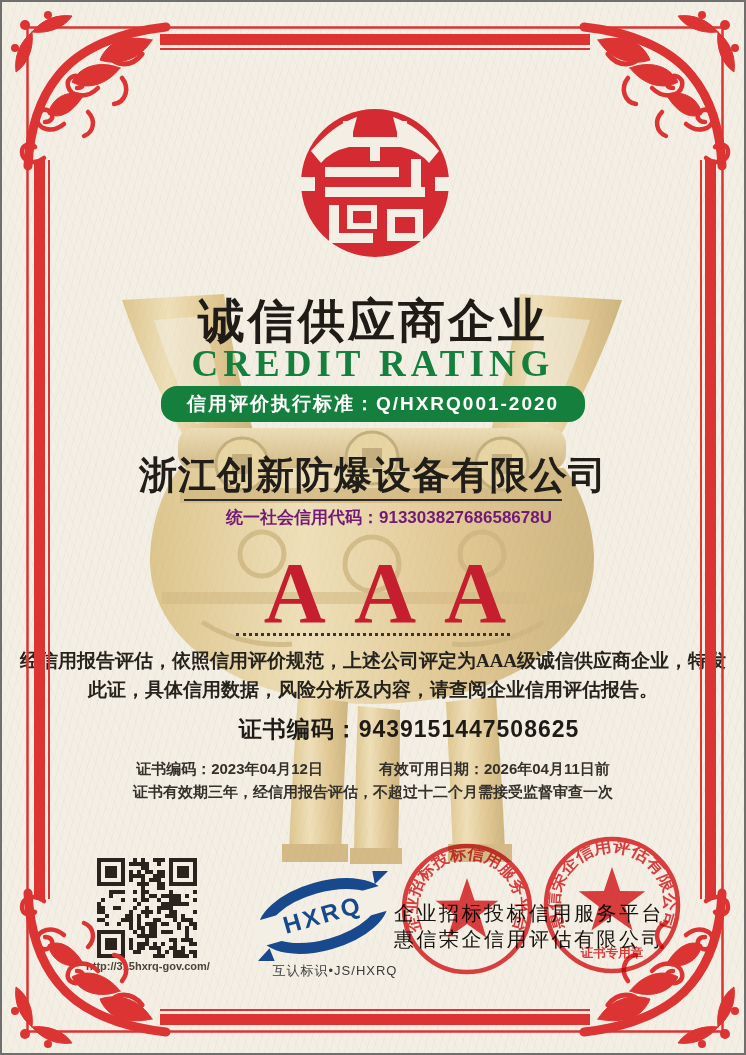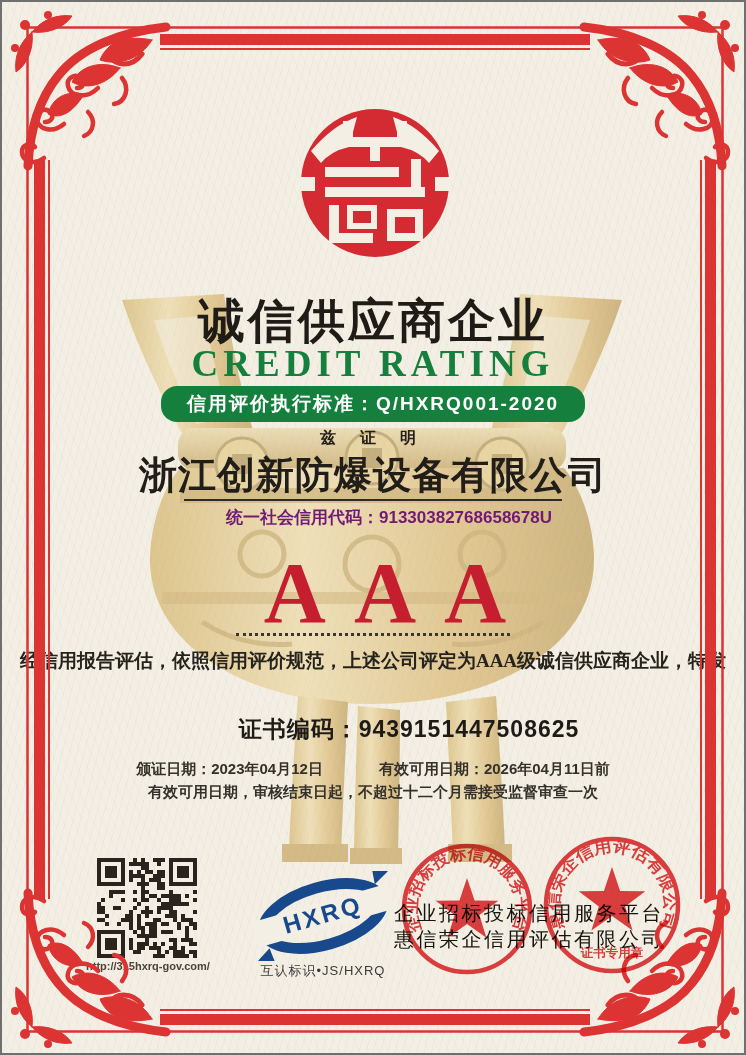--- a/index.html
+++ b/index.html
@@ -43,21 +43,21 @@
   .para{top:644px;z-index:2;font-size:19px;font-weight:600;line-height:29px;color:#26221c;}
   .certno{top:712px;z-index:2;font-family:"Liberation Sans",sans-serif;font-size:23px;font-weight:bold;color:#1e1b17;letter-spacing:1px;padding-left:36px;}
   .dates{top:758px;z-index:2;display:flex;justify-content:center;gap:56px;
     font-family:"Liberation Sans",sans-serif;font-size:15px;font-weight:bold;color:#34312b;}
   .note{top:781px;z-index:2;font-family:"Liberation Sans",sans-serif;font-size:15px;font-weight:bold;color:#34312b;}
   
   .qr{left:95px;top:856px;z-index:2;}
   .qr-url{left:58px;top:958px;width:176px;text-align:center;z-index:2;
     font-family:"Liberation Sans",sans-serif;font-size:11px;font-weight:bold;color:#4c4338;}
   .hxrq{left:246px;top:869px;z-index:2;}
-  .hxrq-caption{left:236px;top:960px;width:170px;text-align:center;z-index:2;
+  .hxrq-caption{left:248px;top:960px;width:170px;text-align:center;z-index:2;
     font-family:"Liberation Sans",sans-serif;font-size:13px;color:#3a3a3a;letter-spacing:1px;}
   .platform{left:392px;top:898px;z-index:2;font-size:20px;font-weight:500;line-height:26px;letter-spacing:2.5px;color:#17140f;}
   .stamp{z-index:4;mix-blend-mode:multiply;opacity:.9;pointer-events:none;}
   .stamp-left{left:395px;top:833px;}
   .stamp-right{left:536px;top:828px;}
 </style>
 </head>
 <body>
 
 <div class="certificate">
@@ -142,35 +142,35 @@
       <rect x="96" y="110" width="20" height="16"></rect>
     </g>
   </svg>
 
   <div class="abs center title-cn">诚信供应商企业</div>
   <div class="abs center title-en">CREDIT RATING</div>
   <div class="abs center banner-wrap">
     <span class="banner">信用评价执行标准：Q/HXRQ001-2020</span>
   </div>
 
-  <div class="abs center attest">兹 证 明</div>
   <div class="abs center company">浙江创新防爆设备有限公司</div>
   <div class="abs company-line"></div>
   <div class="abs center code-line">统一社会信用代码：91330382768658678U</div>
   <div class="abs center grade"><span>AAA</span></div>
   <div class="abs dotline"></div>
   <div class="abs center para">
     <div>经信用报告评估，依照信用评价规范，上述公司评定为AAA级诚信供应商企业，特发</div>
+    <div>此证，具体信用数据，风险分析及内容，请查阅企业信用评估报告。</div>
   </div>
   <div class="abs center certno">证书编码：9439151447508625</div>
   <div class="abs center dates">
-    <span>颁证日期：2023年04月12日</span>
+    <span>证书编码：2023年04月12日</span>
     <span>有效可用日期：2026年04月11日前</span>
   </div>
-  <div class="abs center note">有效可用日期，审核结束日起，不超过十二个月需接受监督审查一次</div>
+  <div class="abs center note">证书有效期三年，经信用报告评估，不超过十二个月需接受监督审查一次</div>
 
   <svg id="qr-svg" class="abs qr" width="100" height="100" viewBox="0 0 100 100" aria-hidden="true">
       <rect x="36" y="0" width="4" height="4" fill="#2b241e"></rect>
       <rect x="44" y="0" width="4" height="4" fill="#2b241e"></rect>
       <rect x="56" y="0" width="4" height="4" fill="#2b241e"></rect>
       <rect x="60" y="0" width="4" height="4" fill="#2b241e"></rect>
       <rect x="64" y="0" width="4" height="4" fill="#2b241e"></rect>
       <rect x="32" y="4" width="4" height="4" fill="#2b241e"></rect>
       <rect x="36" y="4" width="4" height="4" fill="#2b241e"></rect>
       <rect x="40" y="4" width="4" height="4" fill="#2b241e"></rect>

